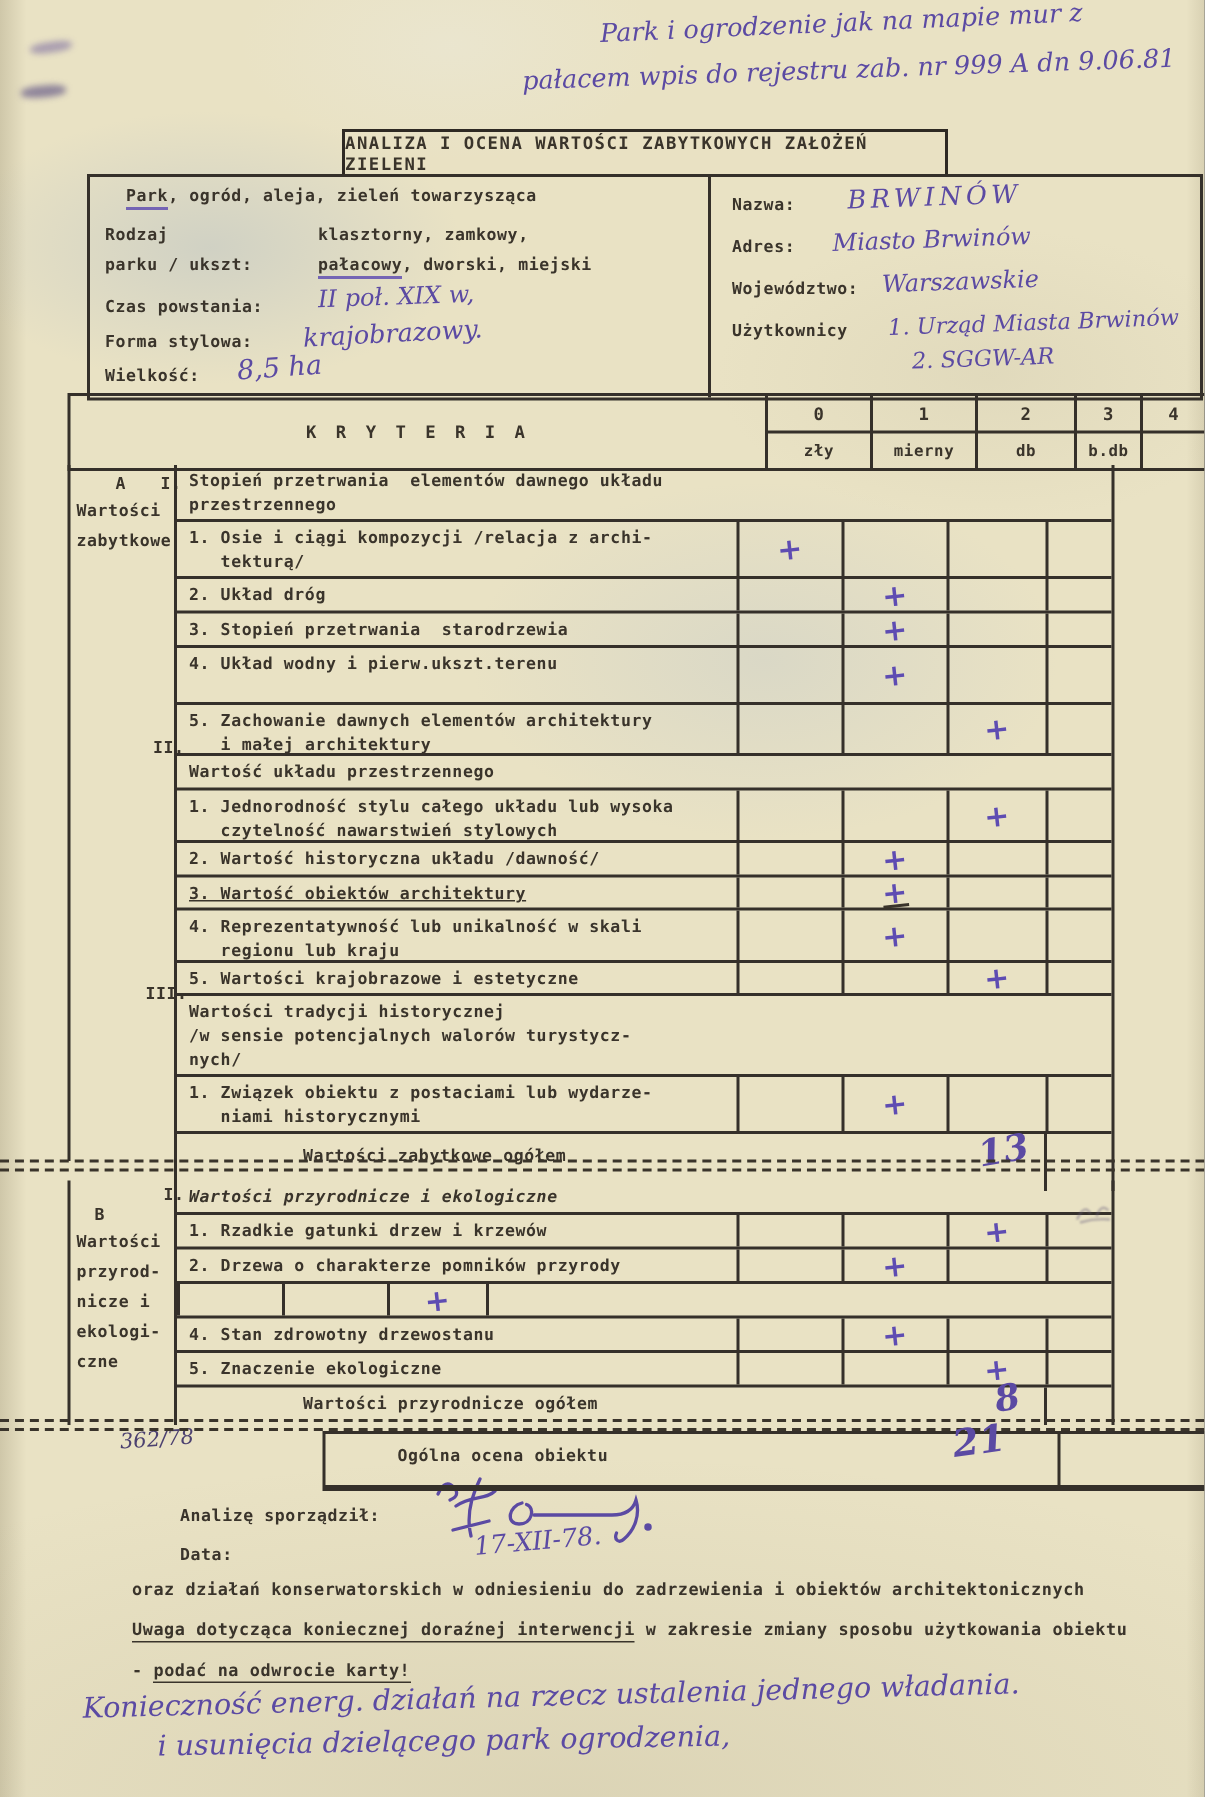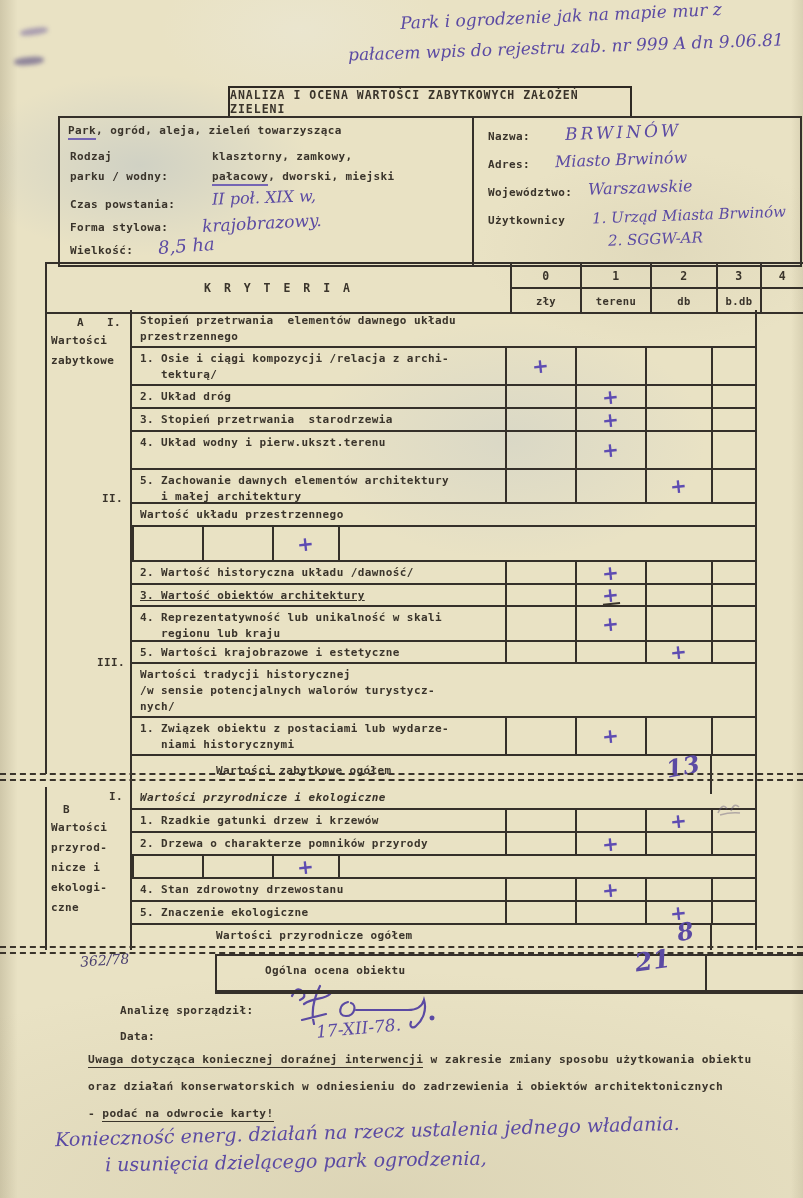--- a/index.html
+++ b/index.html
@@ -25,21 +25,21 @@
   .infobox .divider{position:absolute;left:412px;top:0;bottom:0;border-left:2px solid #35302a;}
   .u-purple{border-bottom:2px solid rgba(98,80,178,.85);padding-bottom:1px;}
   .u-ink{border-bottom:1.5px solid #3a342b;padding-bottom:1px;}
   
   .thead{position:absolute;left:45px;top:262px;width:756px;height:48px;z-index:2;border:2px solid #35302a;display:flex;}
   .thead .kcell{flex:1;display:flex;align-items:center;justify-content:center;letter-spacing:3px;font-size:11.5px;}
   .thead .scol{border-left:2px solid #35302a;display:flex;flex-direction:column;box-sizing:border-box;}
   .thead .num{height:23px;border-bottom:2px solid #35302a;display:flex;align-items:center;justify-content:center;font-size:11.5px;}
   .thead .lab{flex:1;display:flex;align-items:center;justify-content:center;font-size:10.5px;}
   .lcol{position:absolute;left:45px;width:85px;z-index:2;border-left:2px solid #35302a;box-sizing:border-box;}
-  .rows{position:absolute;left:130px;width:627px;z-index:2;border-left:2px solid #35302a;border-right:2px solid #35302a;box-sizing:border-box;}
+  .rows{position:absolute;left:116px;width:627px;z-index:2;border-left:2px solid #35302a;border-right:2px solid #35302a;box-sizing:border-box;}
   .trow{display:flex;border-bottom:2px solid #35302a;box-sizing:border-box;}
   .tc{box-sizing:border-box;}
   .tx{flex:1;padding:3px 8px 2px 8px;font-size:11px;line-height:1.45;}
   .secx{flex:1;padding:3px 8px 2px 8px;font-size:11px;line-height:1.45;}
   .m{width:70px;border-left:2px solid #35302a;display:flex;align-items:center;justify-content:center;}
   .m2{width:66px;border-left:2px solid #35302a;display:flex;align-items:center;justify-content:center;}
   .m3{width:44px;border-left:2px solid #35302a;display:flex;align-items:center;justify-content:center;}
   .mark{color:#5e4cb2;font-size:20px;font-weight:700;transform:rotate(-6deg);font-family:"DejaVu Sans",sans-serif;}
   .sumtx{flex:1;border-right:2px solid #35302a;position:relative;padding:8px 8px 2px 84px;font-size:11px;}
   .end43{width:43px;}
@@ -64,25 +64,25 @@
   <div class="smudge" style="left:14px;top:57px;width:30px;height:8px;transform:rotate(-5deg);background:rgba(70,56,120,.55);"></div>
 
   <div class="abs hw" style="left:400px;top:6px;font-size:17px;transform:rotate(-2.5deg);white-space:nowrap;">Park i ogrodzenie jak na mapie mur z</div>
   <div class="abs hw" style="left:348px;top:37px;font-size:17px;transform:rotate(-2deg);white-space:nowrap;">pałacem wpis do rejestru zab. nr 999 A dn 9.06.81</div>
 
   <div class="titlebox tw">ANALIZA I OCENA WARTOŚCI ZABYTKOWYCH ZAŁOŻEŃ ZIELENI</div>
 
   <div class="infobox">
     <div class="divider"></div>
 
-    <div class="abs tw" style="left:8px;top:6px;text-align:center;">
+    <div class="abs tw" style="left:24px;top:6px;text-align:center;">
       <span class="u-purple">Park</span><span>, ogród, aleja, zieleń towarzysząca</span>
     </div>
     <div class="abs tw" style="left:10px;top:32px;">Rodzaj</div>
-    <div class="abs tw" style="left:10px;top:52px;">parku / wodny:</div>
+    <div class="abs tw" style="left:10px;top:52px;">parku / ukszt:</div>
     <div class="abs tw" style="left:152px;top:32px;">klasztorny, zamkowy,</div>
     <div class="abs tw" style="left:152px;top:52px;">
       <span class="u-purple">pałacowy</span><span>, dworski, miejski</span>
     </div>
     <div class="abs tw" style="left:10px;top:80px;">Czas powstania:</div>
     <div class="abs hw" style="left:152px;top:70px;font-size:16px;transform:rotate(-2deg);">II poł. XIX w,</div>
     <div class="abs tw" style="left:10px;top:103px;">Forma stylowa:</div>
     <div class="abs hw" style="left:142px;top:95px;font-size:17px;transform:rotate(-3deg);">krajobrazowy.</div>
     <div class="abs tw" style="left:10px;top:126px;">Wielkość:</div>
     <div class="abs hw" style="left:98px;top:117px;font-size:18px;transform:rotate(-4deg);">8,5 ha</div>
@@ -99,21 +99,21 @@
   </div>
 
   <div class="thead tw">
     <div class="kcell">K R Y T E R I A</div>
     <div class="scol" style="width:70px;">
       <div class="num">0</div>
       <div class="lab">zły</div>
     </div>
     <div class="scol" style="width:70px;">
       <div class="num">1</div>
-      <div class="lab">terenu</div>
+      <div class="lab">mierny</div>
     </div>
     <div class="scol" style="width:66px;">
       <div class="num">2</div>
       <div class="lab">db</div>
     </div>
     <div class="scol" style="width:44px;">
       <div class="num">3</div>
       <div class="lab">b.db</div>
     </div>
     <div class="scol" style="width:43px;">
@@ -180,20 +180,22 @@
       <div class="tc m"></div>
       <div class="tc m2">
           <span class="mark">+</span>
         </div>
       <div class="tc m3"></div>
     </div>
     <div class="trow" style="height:23px;">
       <div class="tc secx"><span class="pre">Wartość układu przestrzennego</span></div>
     </div>
     <div class="trow" style="height:35px;">
+      <div class="tc tx"><span class="pre">1. Jednorodność stylu całego układu lub wysoka
+   czytelność nawarstwień stylowych</span></div>
       <div class="tc m"></div>
       <div class="tc m"></div>
       <div class="tc m2">
           <span class="mark">+</span>
         </div>
       <div class="tc m3"></div>
     </div>
     <div class="trow" style="height:23px;">
       <div class="tc tx"><span class="pre">2. Wartość historyczna układu /dawność/</span></div>
       <div class="tc m"></div>
@@ -345,24 +347,24 @@
       <path d="M40,8 C34,20 31,34 34,46 M24,26 C34,19 44,22 50,16 M22,42 L46,36"></path>
       <path d="M68,24 c-9,2 -11,14 -2,14 c9,0 11,-11 5,-13"></path>
       <path d="M76,32 l52,0 c8,0 14,-3 16,-10 c3,10 -1,20 -8,26 c-3,3 -7,1 -5,-4"></path>
       <circle cx="152" cy="40" r="1.4" fill="#5b4aa3"></circle>
     </g>
   </svg>
   <div class="abs tw" style="left:120px;top:1030px;">Data:</div>
   <div class="abs hw" style="left:316px;top:1018px;font-size:17px;transform:rotate(-5deg);">17-XII-78.</div>
 
   <div class="abs tw fnote" style="left:88px;top:1046px;width:700px;">
+    <div>oraz działań konserwatorskich w odniesieniu do zadrzewienia i obiektów architektonicznych</div>
     <div>
       <span class="u-ink">Uwaga dotycząca koniecznej doraźnej interwencji</span><span> w zakresie zmiany sposobu użytkowania obiektu</span>
     </div>
-    <div>oraz działań konserwatorskich w odniesieniu do zadrzewienia i obiektów architektonicznych</div>
     <div>
       <span>- </span><span class="u-ink">podać na odwrocie karty!</span>
     </div>
   </div>
 
   <div class="abs hw" style="left:55px;top:1120px;font-size:19px;transform:rotate(-1.5deg);white-space:nowrap;">Konieczność energ. działań na rzecz ustalenia jednego władania.</div>
   <div class="abs hw" style="left:105px;top:1150px;font-size:19px;transform:rotate(-1deg);white-space:nowrap;">i usunięcia dzielącego park ogrodzenia,</div>
 
 </div>
 

